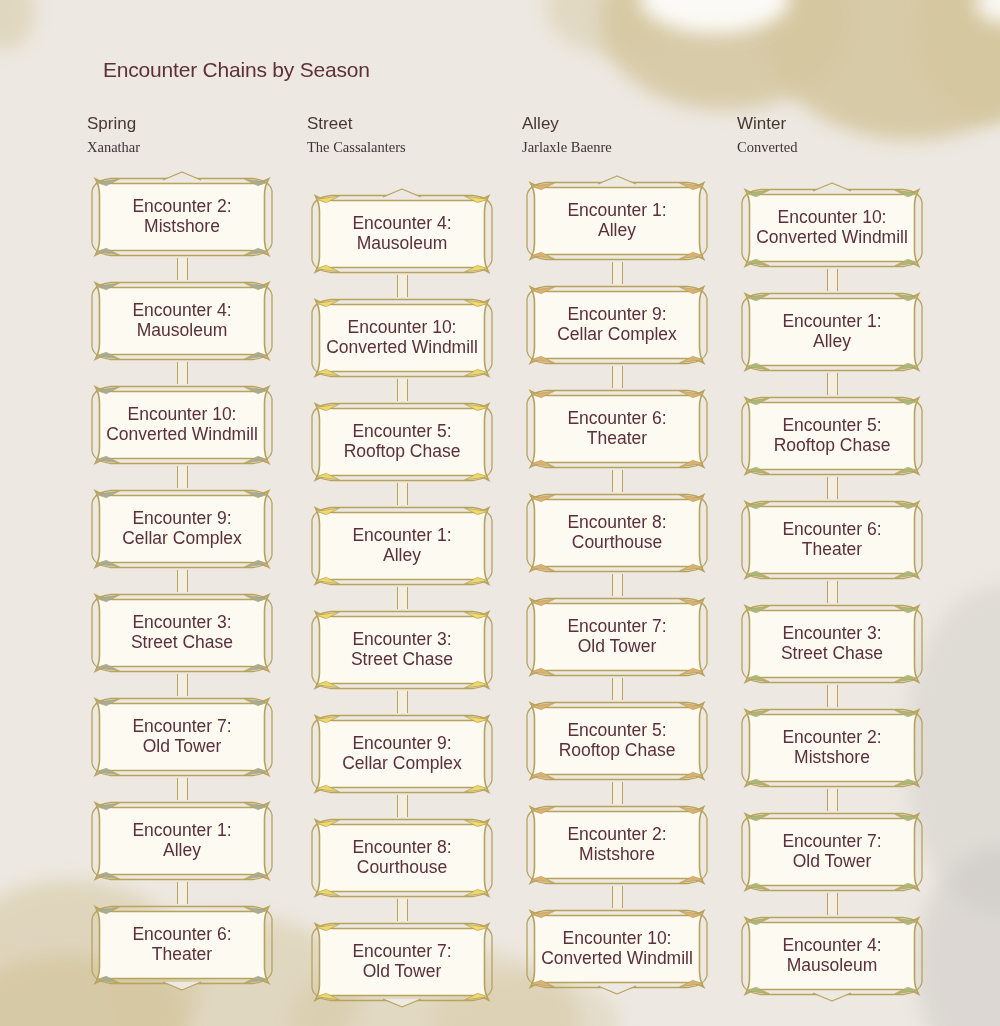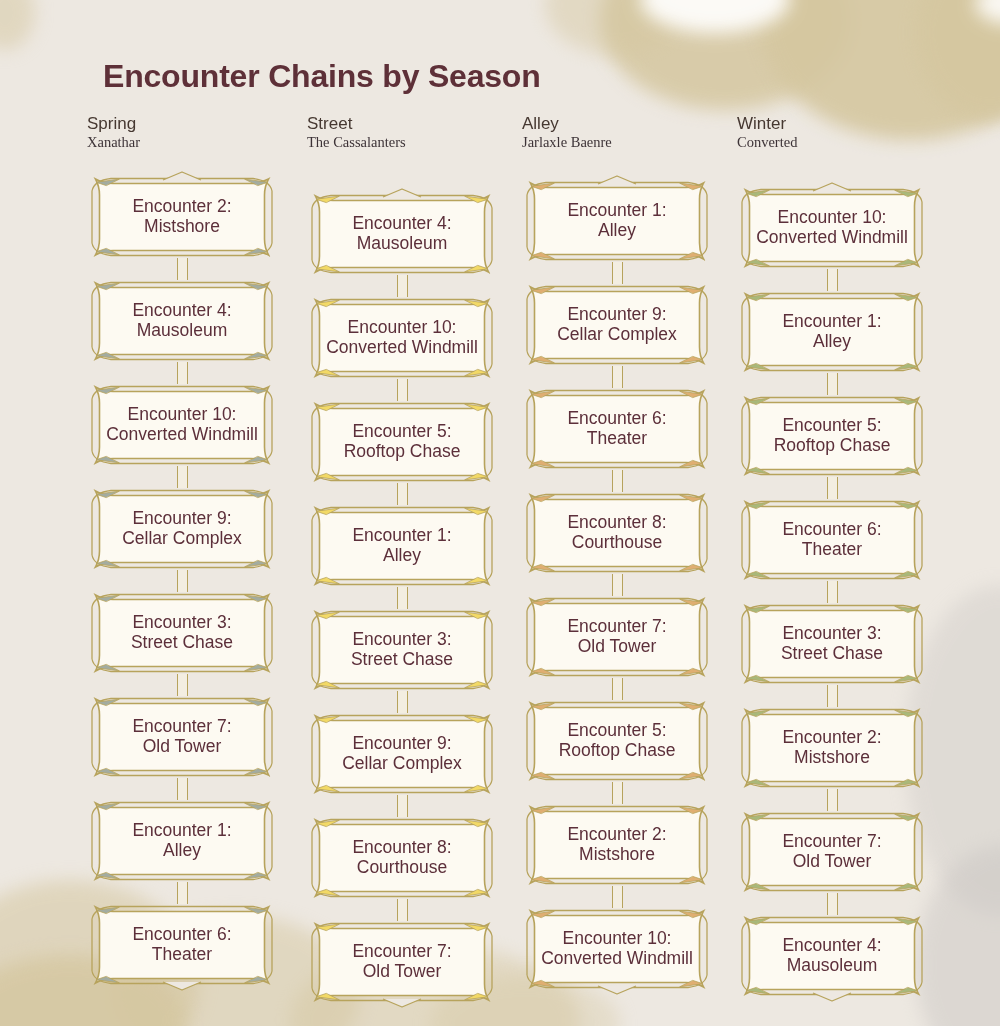--- a/index.html
+++ b/index.html
@@ -12,27 +12,27 @@
   .canvas{position:relative;width:1000px;height:1026px;background:var(--bg);overflow:hidden;}
 
   
   .wash{position:absolute;border-radius:50%;filter:blur(9px);z-index:0;}
   .wash.tan{background:var(--washtan);}
   .wash.white{background:#FEFDFB;}
   .wash.gray{background:var(--washgray);}
 
   .content{position:absolute;inset:0;z-index:1;}
 
-  .page-title{position:absolute;left:103px;top:58px;font-size:32px;font-weight:bold;
+  .page-title{position:absolute;left:103px;top:58px;font-size:21px;font-weight:normal;
     color:var(--title);letter-spacing:-0.2px;}
 
   .column{position:absolute;top:0;width:190px;}
   .col-header{position:absolute;top:114px;left:0;width:100%;text-align:left;}
   .season-name{font-size:17px;color:var(--season);}
-  .villain-name{font-family:"Liberation Serif",serif;font-size:14.5px;color:var(--villain);}
+  .villain-name{font-family:"Liberation Serif",serif;font-size:14.5px;color:var(--villain);margin-top:5px;}
 
   .chain{position:absolute;left:2px;width:186px;display:flex;flex-direction:column;align-items:center;}
   .enc-box{position:relative;width:186px;height:82px;display:flex;align-items:center;justify-content:center;}
   .enc-box svg.frame{position:absolute;inset:0;width:100%;height:100%;}
   .enc-text{position:relative;text-align:center;font-size:17.5px;line-height:1.13;
     color:var(--boxtext);max-width:152px;}
   .connector{width:9px;height:22px;background:var(--conn-fill);
     border-left:1.5px solid var(--gold);border-right:1.5px solid var(--gold);}
   .peak{position:absolute;left:50%;transform:translateX(-50%);width:40px;height:10px;}
   .peak.top{top:-5px;}

